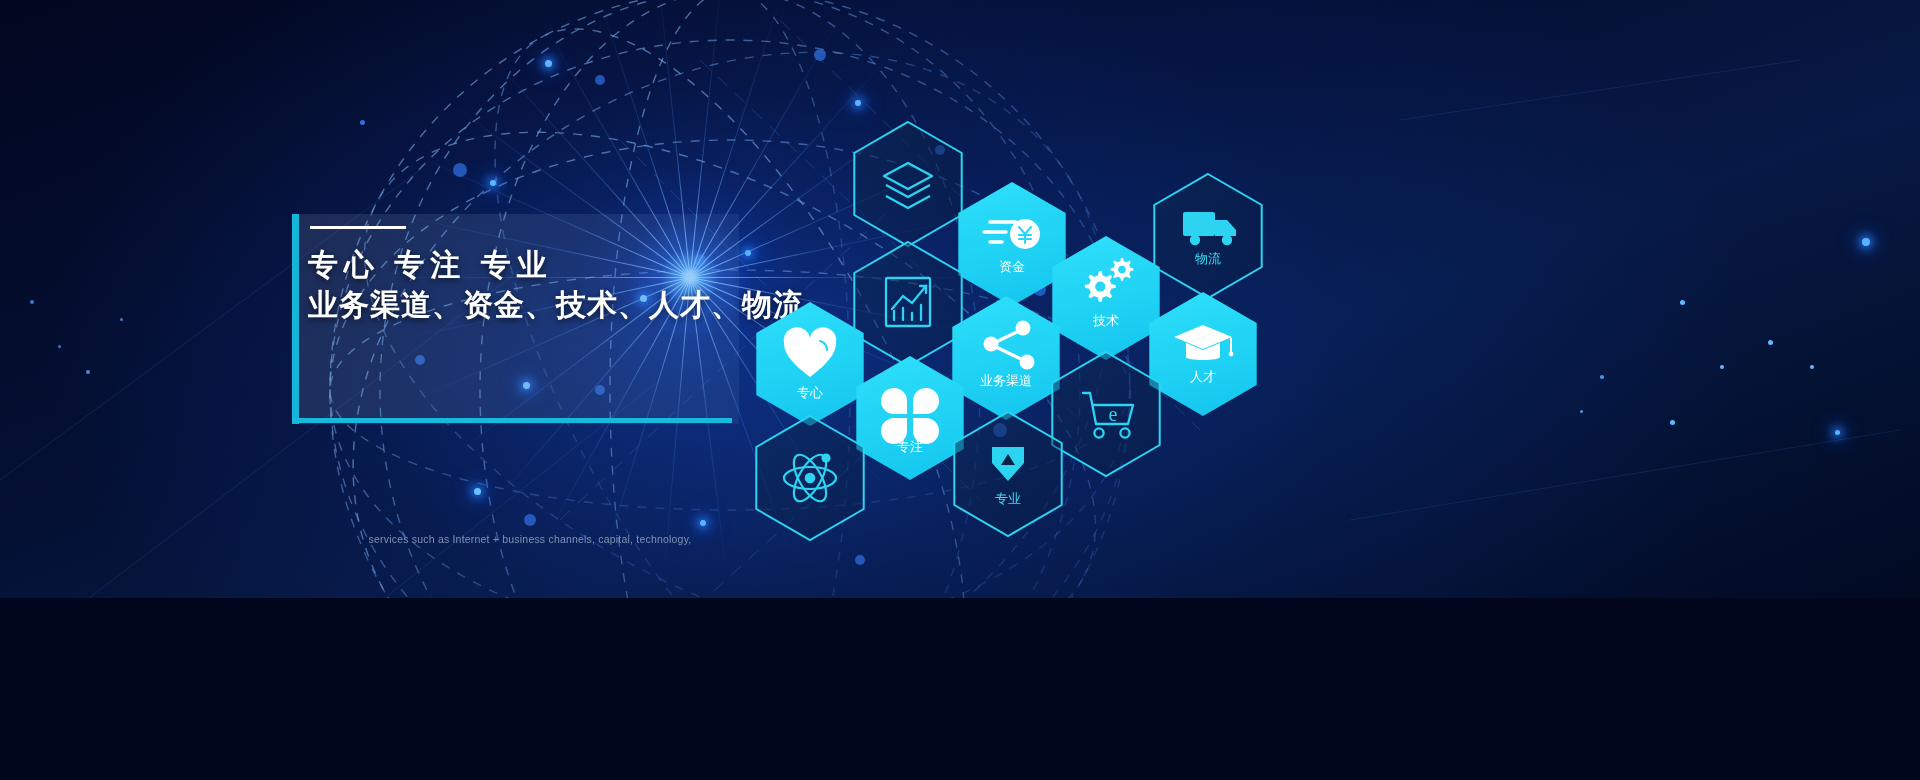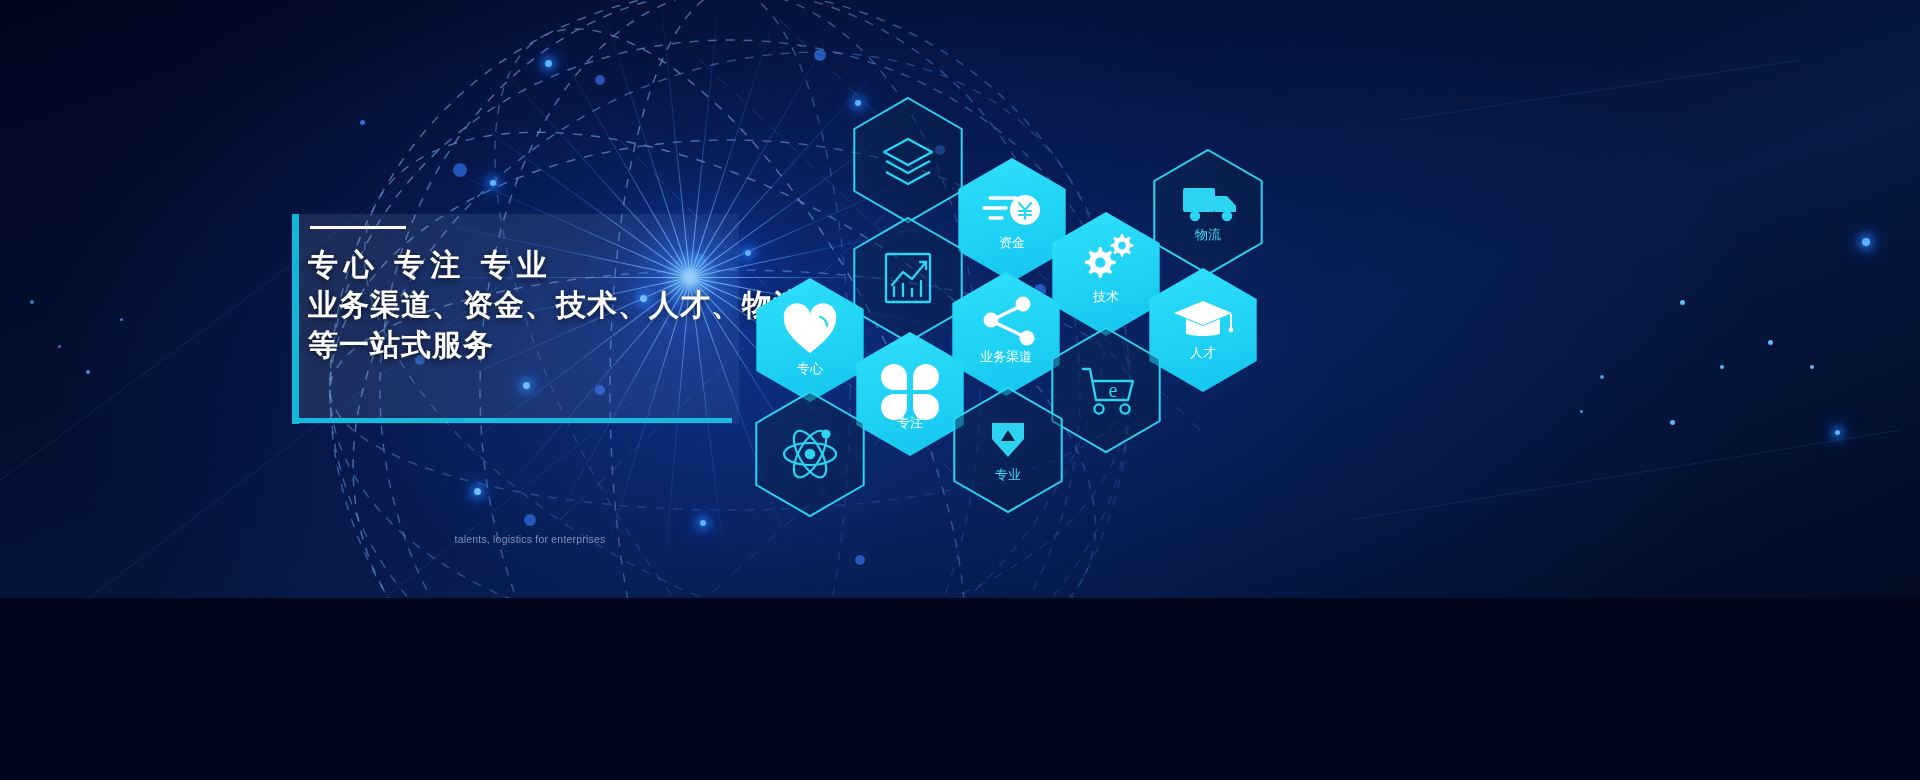--- a/index.html
+++ b/index.html
@@ -54,21 +54,21 @@
     font-size:30px;font-weight:bold;line-height:40px;letter-spacing:1px;
     text-shadow:0 2px 7px rgba(0,0,0,.65);white-space:nowrap;
   }
   .h-line.spaced{letter-spacing:6px;}
   .subtext{
     position:absolute;left:330px;top:532px;width:400px;text-align:center;
     color:#7e93b4;font-size:10.5px;line-height:15px;letter-spacing:.2px;
   }
 
   
-  .hexwrap{position:absolute;left:740px;top:82px;width:560px;height:440px;}
+  .hexwrap{position:absolute;left:740px;top:106px;width:560px;height:440px;}
   .hexwrap svg{position:absolute;left:0;top:0;width:560px;height:440px;overflow:visible;}
 
   .hex-label{
     fill:#ffffff;font-family:"Liberation Sans","DejaVu Sans",sans-serif;
     font-size:13px;text-anchor:middle;
   }
   .hex-label.outline{fill:#3fdcf5;}
 </style>
 </head>
 <body>
@@ -195,25 +195,24 @@
     <div class="dot" style="left:360px;top:120px;width:5px;height:5px;background:#2f6fe0;"></div>
   </div>
 
   <div class="panel"></div>
   <div class="panel-underline"></div>
 
   <div class="headline">
     <div class="rule"></div>
     <div class="h-line spaced">专心 专注 专业</div>
     <div class="h-line">业务渠道、资金、技术、人才、物流</div>
-    <div class="h-line">等一站式服务</div>
   </div>
 
   <div class="subtext">
-    <div>talents, logistics for enterprises</div>
+    <div>services such as Internet + business channels, capital, technology,</div>
   </div>
 
   <div class="hexwrap">
     <svg viewBox="0 0 560 440" xmlns="http://www.w3.org/2000/svg">
       <defs>
         <linearGradient id="fillHex" x1="0" y1="0" x2="0.2" y2="1">
           <stop offset="0%" stop-color="#2ee0fa"></stop>
           <stop offset="100%" stop-color="#17c9f0"></stop>
         </linearGradient>
         <linearGradient id="ghostHex" x1="0" y1="0" x2="1" y2="1">

